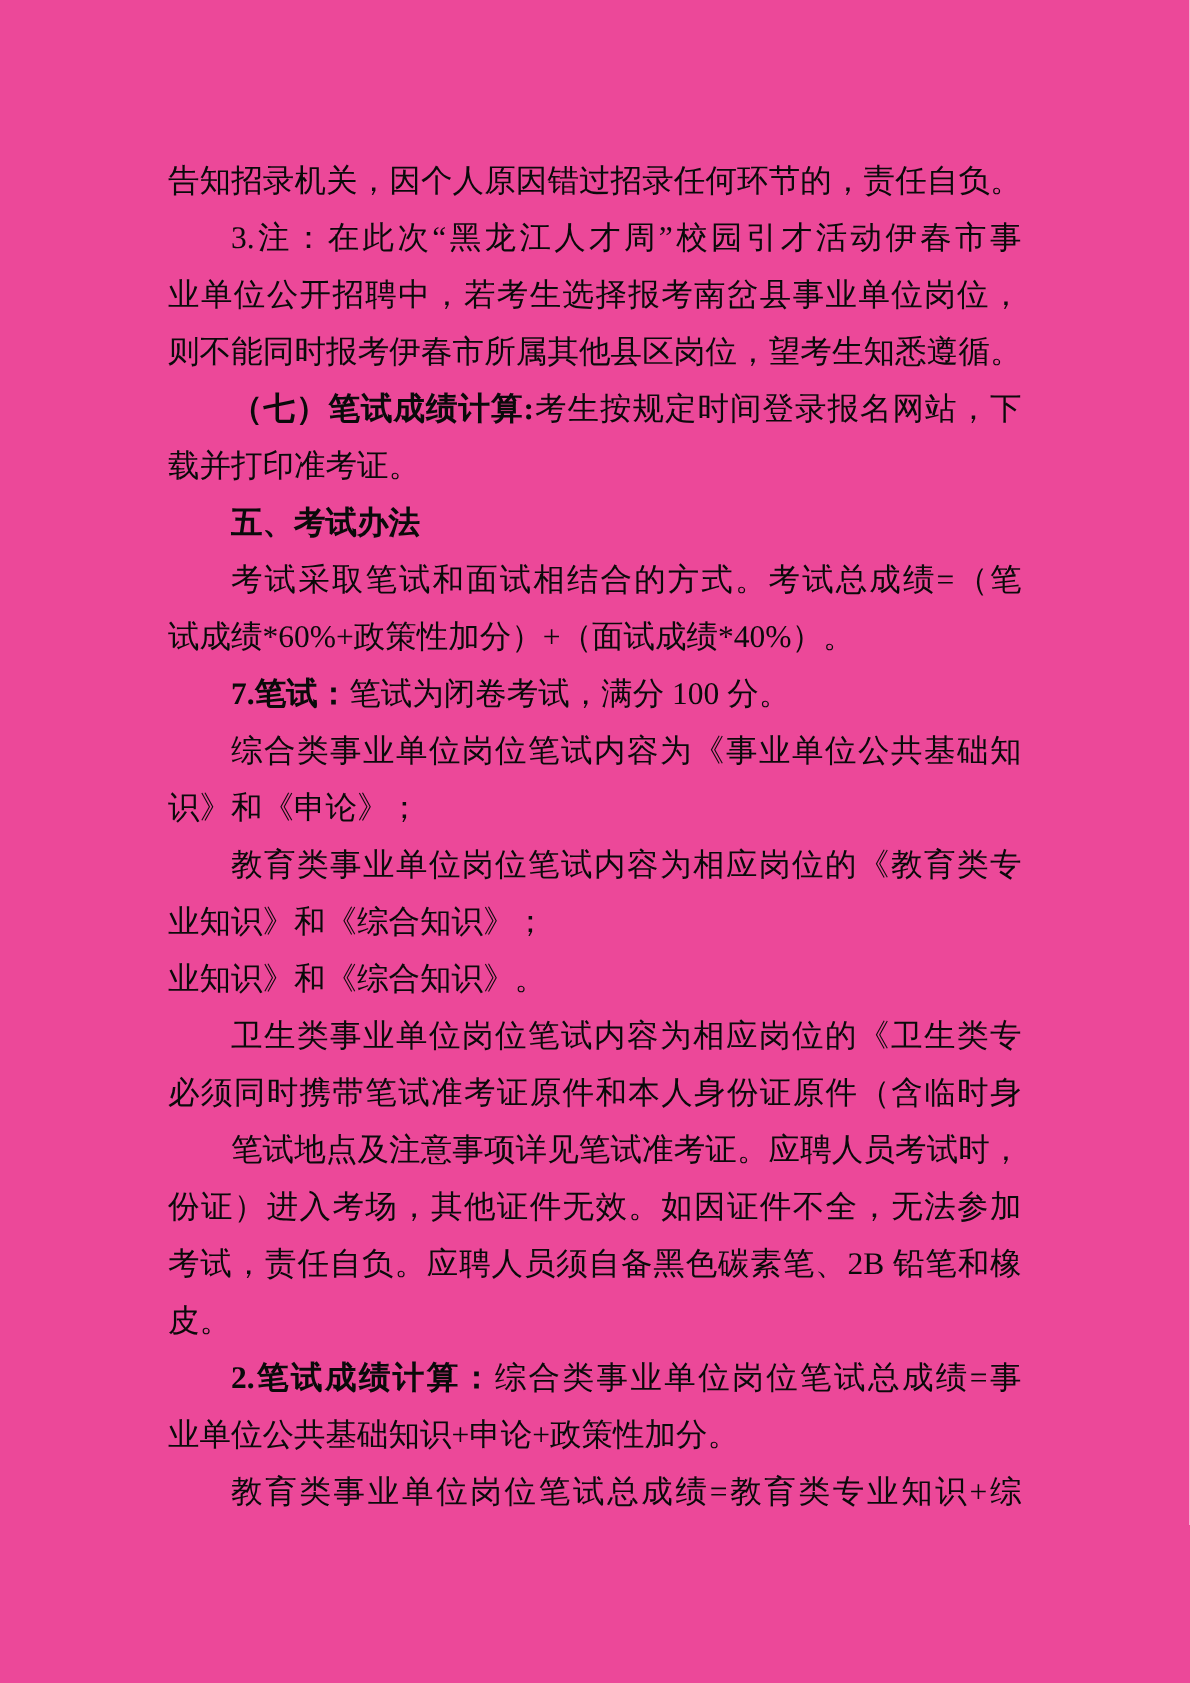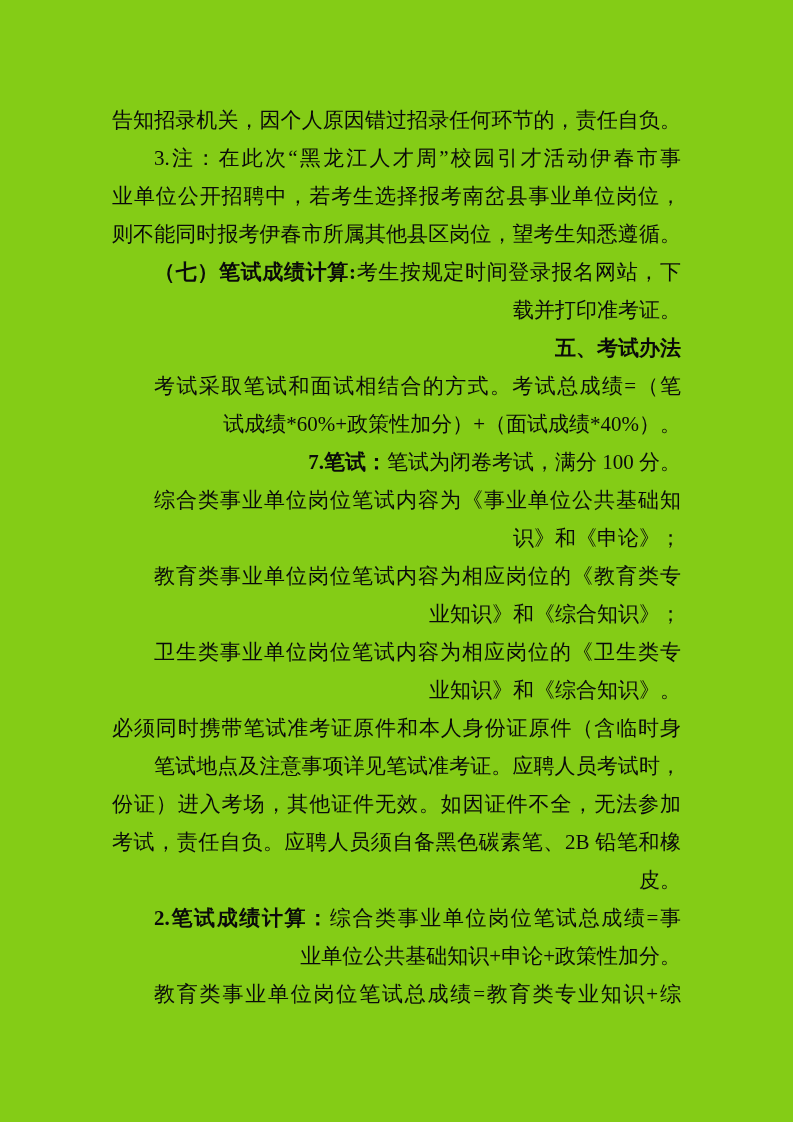--- a/index.html
+++ b/index.html
@@ -4,38 +4,38 @@
 <style>
   html, body {
     margin: 0;
     padding: 0;
     background: #ffffff;
   }
   .page {
     position: relative;
     width: 793px;
     height: 1122px;
-    background: #84cc16;
+    background: #ec4899;
     overflow: hidden;
     font-family: "Liberation Serif", "DejaVu Serif", serif;
   }
   .content {
     position: absolute;
     left: 112px;
     top: 101px;
     width: 569px;
   }
   .line {
     height: 38px;
     line-height: 38px;
     font-size: 21px;
     color: #0a0a0a;
     white-space: pre-wrap;
     overflow: hidden;
-    text-align: right;
+    text-align: left;
   }
   .line.full {
     text-align: justify;
     text-align-last: justify;
   }
   .line.indent {
     text-indent: 42px;
   }
   .seg.bold {
     font-weight: 700;
@@ -53,22 +53,22 @@
       <div class="line indent full"><span class="seg bold">（七）笔试成绩计算:</span><span class="seg">考生按规定时间登录报名网站，下</span></div>
       <div class="line"><span class="seg">载并打印准考证。</span></div>
       <div class="line indent"><span class="seg bold">五、考试办法</span></div>
       <div class="line indent full"><span class="seg">考试采取笔试和面试相结合的方式。考试总成绩=（笔</span></div>
       <div class="line"><span class="seg">试成绩*60%+政策性加分）+（面试成绩*40%）。</span></div>
       <div class="line indent"><span class="seg bold">7.笔试：</span><span class="seg">笔试为闭卷考试，满分 100 分。</span></div>
       <div class="line indent full"><span class="seg">综合类事业单位岗位笔试内容为《事业单位公共基础知</span></div>
       <div class="line"><span class="seg">识》和《申论》；</span></div>
       <div class="line indent full"><span class="seg">教育类事业单位岗位笔试内容为相应岗位的《教育类专</span></div>
       <div class="line"><span class="seg">业知识》和《综合知识》；</span></div>
+      <div class="line"><span class="seg">业知识》和《综合知识》。</span></div>
       <div class="line indent full"><span class="seg">卫生类事业单位岗位笔试内容为相应岗位的《卫生类专</span></div>
-      <div class="line"><span class="seg">业知识》和《综合知识》。</span></div>
       <div class="line full"><span class="seg">必须同时携带笔试准考证原件和本人身份证原件（含临时身</span></div>
       <div class="line indent full"><span class="seg">笔试地点及注意事项详见笔试准考证。应聘人员考试时，</span></div>
       <div class="line full"><span class="seg">份证）进入考场，其他证件无效。如因证件不全，无法参加</span></div>
       <div class="line full"><span class="seg">考试，责任自负。应聘人员须自备黑色碳素笔、2B 铅笔和橡</span></div>
       <div class="line"><span class="seg">皮。</span></div>
       <div class="line indent full"><span class="seg bold">2.笔试成绩计算：</span><span class="seg">综合类事业单位岗位笔试总成绩=事</span></div>
       <div class="line"><span class="seg">业单位公共基础知识+申论+政策性加分。</span></div>
       <div class="line indent full"><span class="seg">教育类事业单位岗位笔试总成绩=教育类专业知识+综</span></div>
     </div>
 </div>

